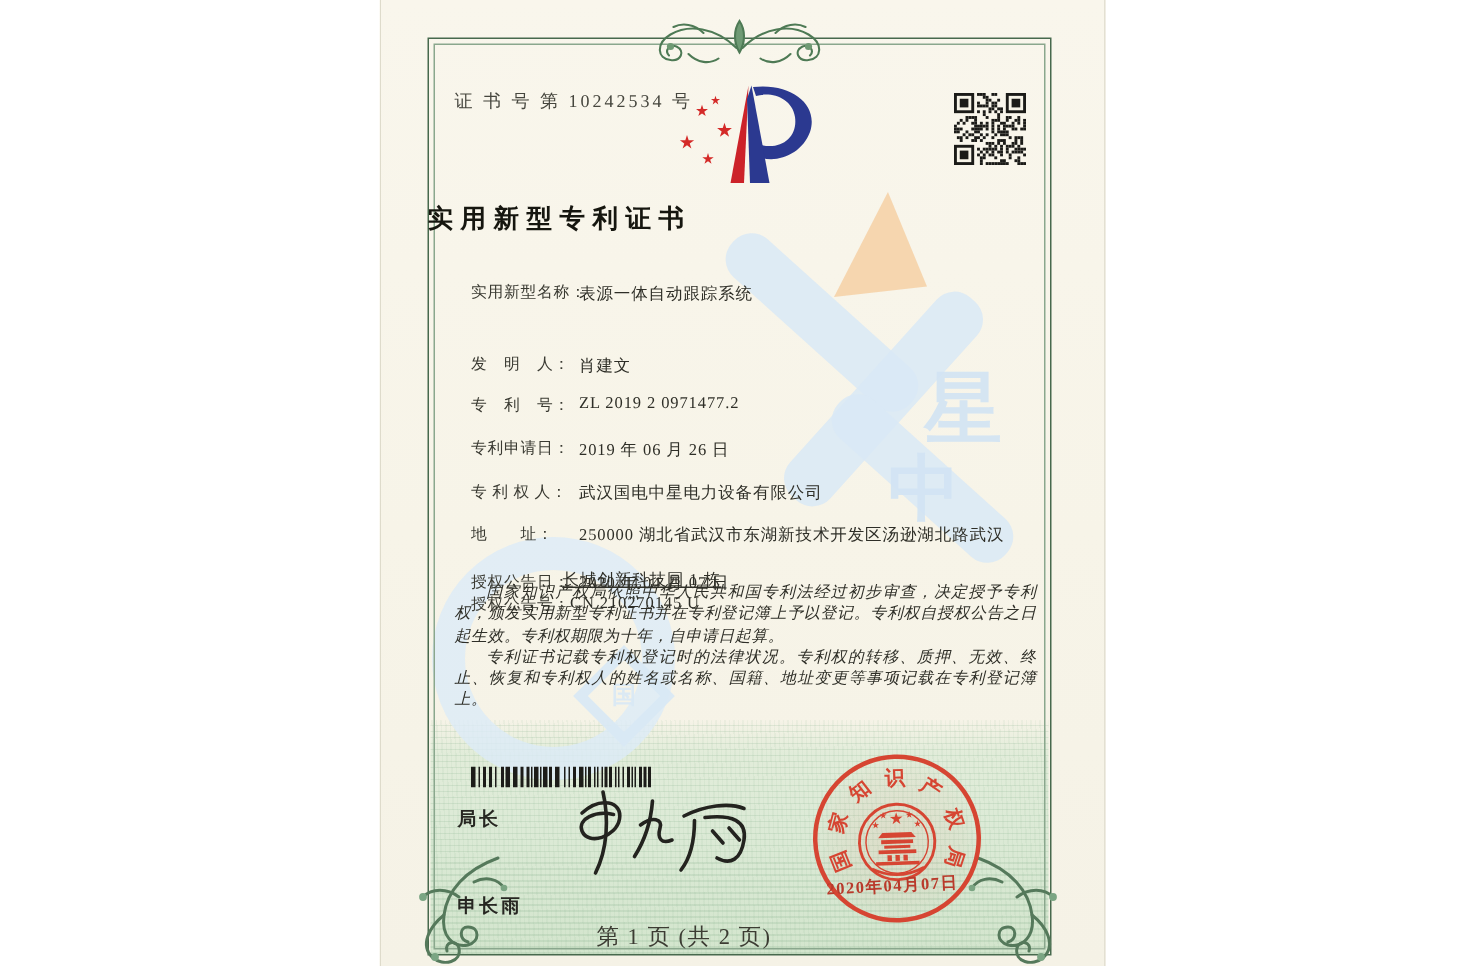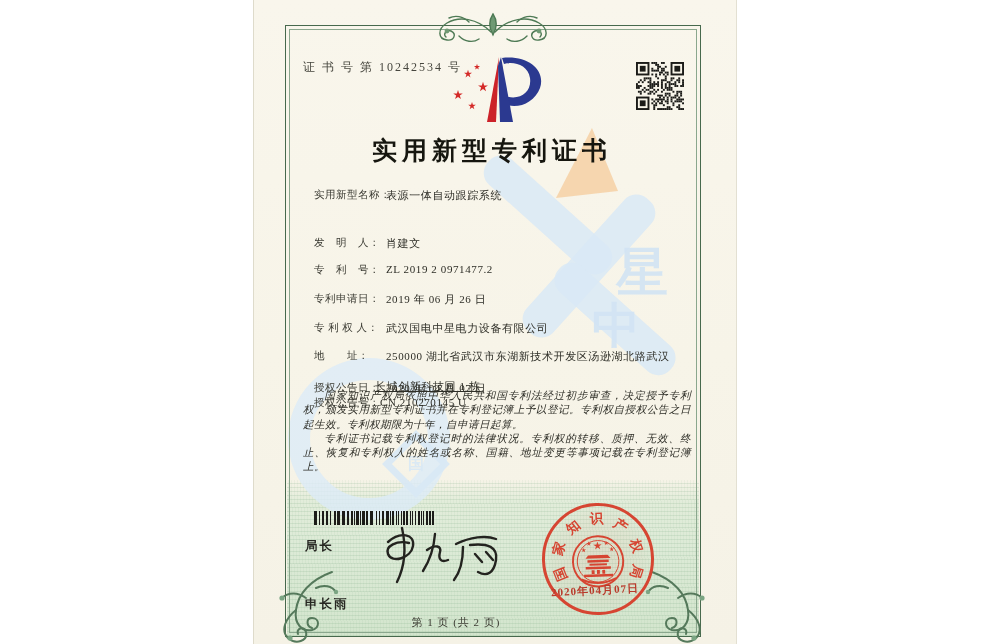--- a/index.html
+++ b/index.html
@@ -26,22 +26,22 @@
   .ornament-top{position:absolute;left:413px;top:8px;width:160px;height:40px;}
   .flourish{position:absolute;width:72px;height:76px;}
   .flourish.left{left:268px;top:568px;}
   .flourish.right{left:644px;top:568px;transform:scaleX(-1);}
 
   
   .certno{position:absolute;left:303px;top:59px;font-size:12px;letter-spacing:2px;color:#46463e;white-space:pre;}
   .logo{position:absolute;left:450px;top:54px;width:100px;height:70px;}
   .qr{position:absolute;left:636px;top:62px;width:48px;height:48px;}
 
-  .title{position:absolute;left:285px;top:134px;width:414px;text-align:center;
-         font-size:25px;font-weight:bold;letter-spacing:5px;color:#16160f;white-space:pre;}
+  .title{position:absolute;left:285px;top:134px;width:414px;text-align:left;
+         font-size:17px;font-weight:bold;letter-spacing:5px;color:#16160f;white-space:pre;}
 
   
   .wm{position:absolute;pointer-events:none;}
   .wm-tri{left:556px;top:128px;width:62px;height:70px;background:#f6d0a5;opacity:.85;
           clip-path:polygon(58% 0, 100% 90%, 0 100%);}
   .wm-ring{left:288px;top:358px;width:118px;height:118px;border:22px solid #dcebf7;border-radius:50%;opacity:.8;}
   .wm-bar{background:#d9e9f6;border-radius:16px;opacity:.85;}
   .wm-bar.b1{left:468px;top:198px;width:160px;height:34px;transform:rotate(42deg);}
   .wm-bar.b2{left:500px;top:248px;width:178px;height:36px;transform:rotate(-48deg);}
   .wm-bar.b3{left:540px;top:302px;width:150px;height:34px;transform:rotate(42deg);}
@@ -73,21 +73,21 @@
 
   .seal{position:absolute;left:542px;top:503px;width:106px;height:106px;border:3px solid #d64532;
         border-radius:50%;transform:rotate(-2deg);
         background:radial-gradient(circle at 50% 50%, rgba(235,110,90,.10) 0%, rgba(235,110,90,.04) 60%, rgba(235,110,90,0) 75%);}
   .seal-char{position:absolute;left:50%;top:50%;width:16px;height:16px;margin:-8px 0 0 -8px;
              font-size:13.5px;font-weight:bold;color:#d64532;text-align:center;line-height:16px;}
   .seal-emblem{position:absolute;left:50%;top:50%;transform:translate(-50%,-46%);}
   .seal-date{position:absolute;left:528px;top:583px;width:134px;text-align:center;font-size:11px;
              font-weight:bold;color:#b93a2b;letter-spacing:1px;transform:rotate(-3deg);}
 
-  .footer{position:absolute;left:285px;top:615px;width:342px;text-align:center;font-size:11px;
+  .footer{position:absolute;left:285px;top:615px;width:342px;text-align:center;font-size:15px;
           letter-spacing:1px;color:#3c3c33;white-space:pre;}
 </style>
 </head>
 <body>
 
 <div class="stage">
 
   <div class="paper"></div>
   <div class="guilloche"></div>
 

